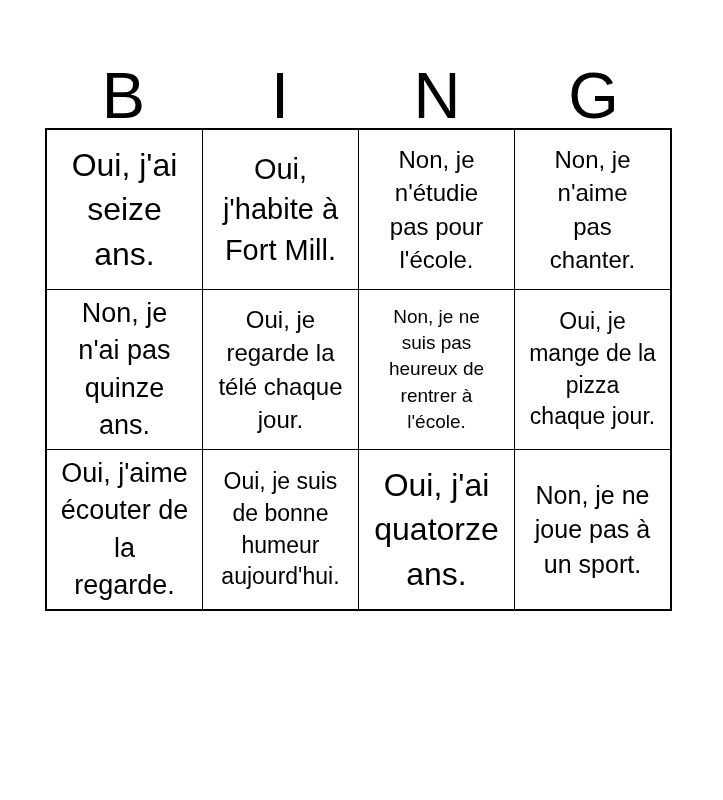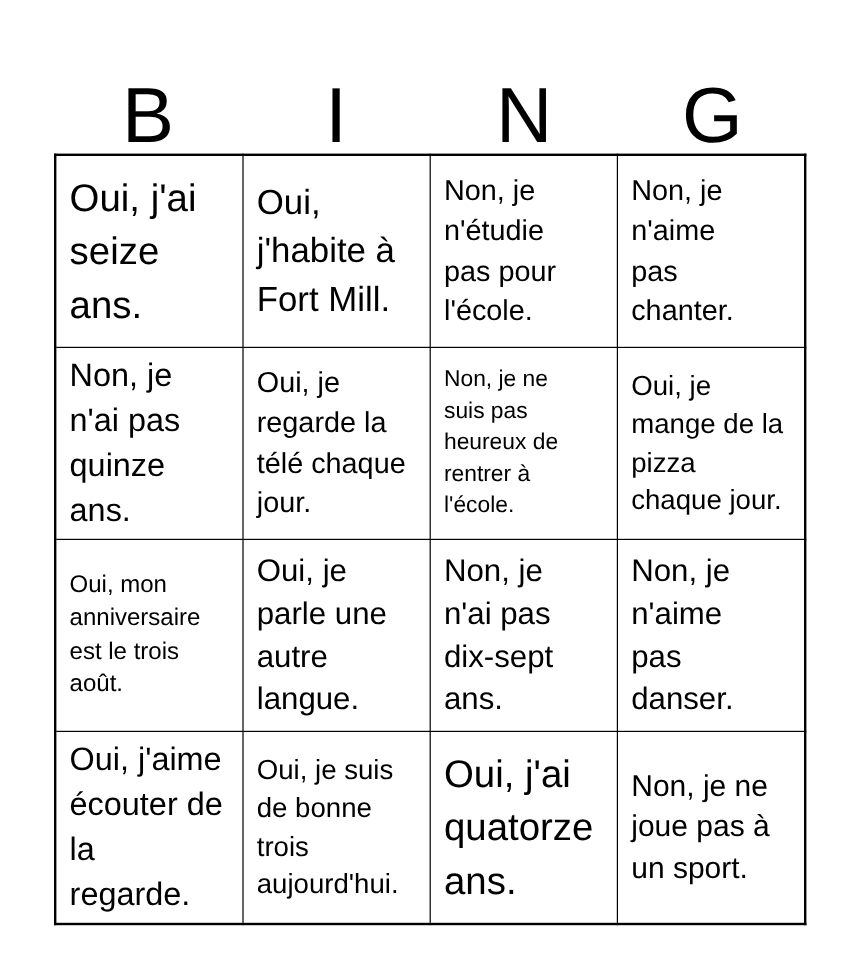--- a/index.html
+++ b/index.html
@@ -38,21 +38,21 @@
     margin-left: 45px;
     width: 627px;
     table-layout: fixed;
     border-collapse: collapse;
     border: 2px solid #000000;
   }
   .card-table td {
     border: 1.5px solid #000000;
     width: 25%;
     height: 155px;
-    text-align: left;
+    text-align: center;
     vertical-align: middle;
     padding: 2px 11px;
     line-height: 1.38;
     white-space: pre-line;
     overflow: hidden;
     cursor: pointer;
   }
   .fs32 { font-size: 32px; }
   .fs29 { font-size: 29px; }
   .fs27 { font-size: 27px; }
@@ -106,45 +106,27 @@
 suis pas
 heureux de
 rentrer à
 l'école.</td>
         <td class="fs23">Oui, je
 mange de la
 pizza
 chaque jour.</td>
       </tr>
       <tr>
-        <td class="fs20">Oui, mon
-anniversaire
-est le trois
-août.</td>
-        <td class="fs26">Oui, je
-parle une
-autre
-langue.</td>
-        <td class="fs26">Non, je
-n'ai pas
-dix-sept
-ans.</td>
-        <td class="fs26">Non, je
-n'aime
-pas
-danser.</td>
-      </tr>
-      <tr>
         <td class="fs27">Oui, j'aime
 écouter de
 la
 regarde.</td>
         <td class="fs23">Oui, je suis
 de bonne
-trois
+humeur
 aujourd'hui.</td>
         <td class="fs32">Oui, j'ai
 quatorze
 ans.</td>
         <td class="fs25">Non, je ne
 joue pas à
 un sport.</td>
       </tr>
     </tbody>
   </table>

